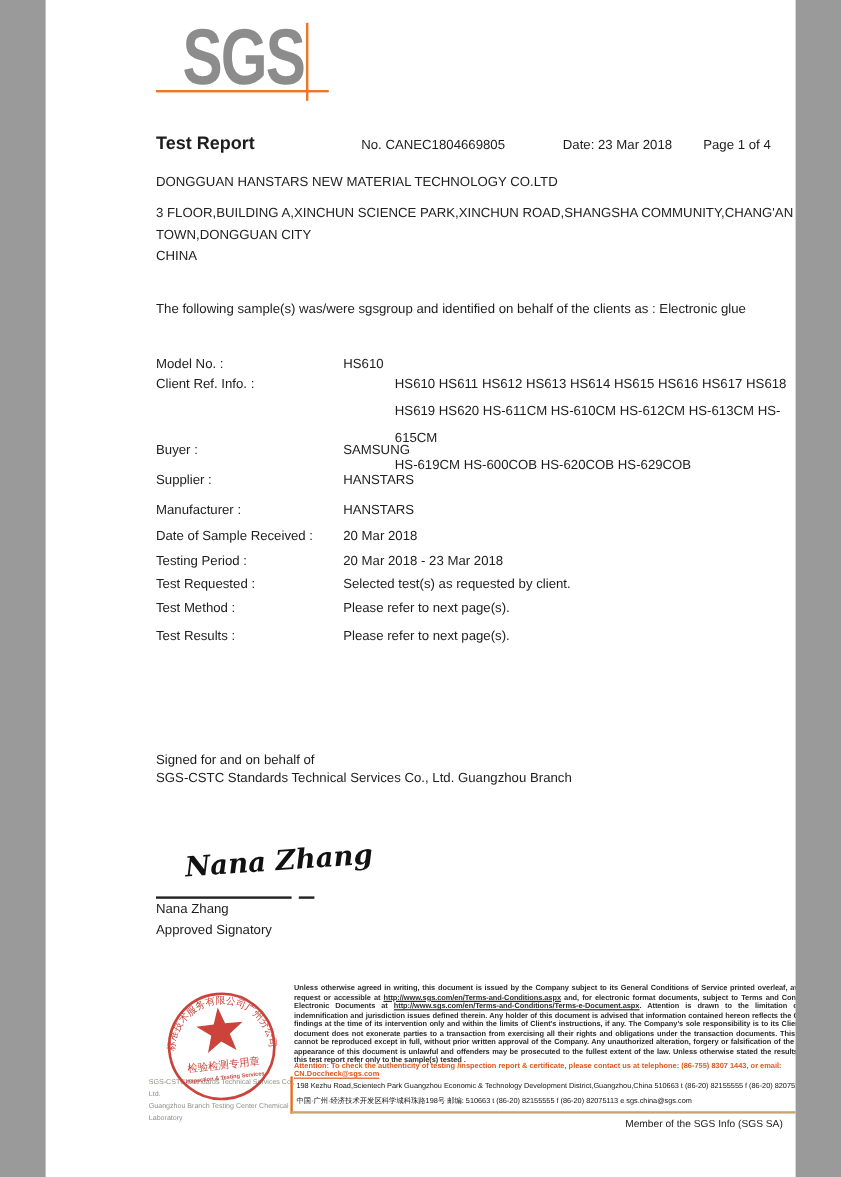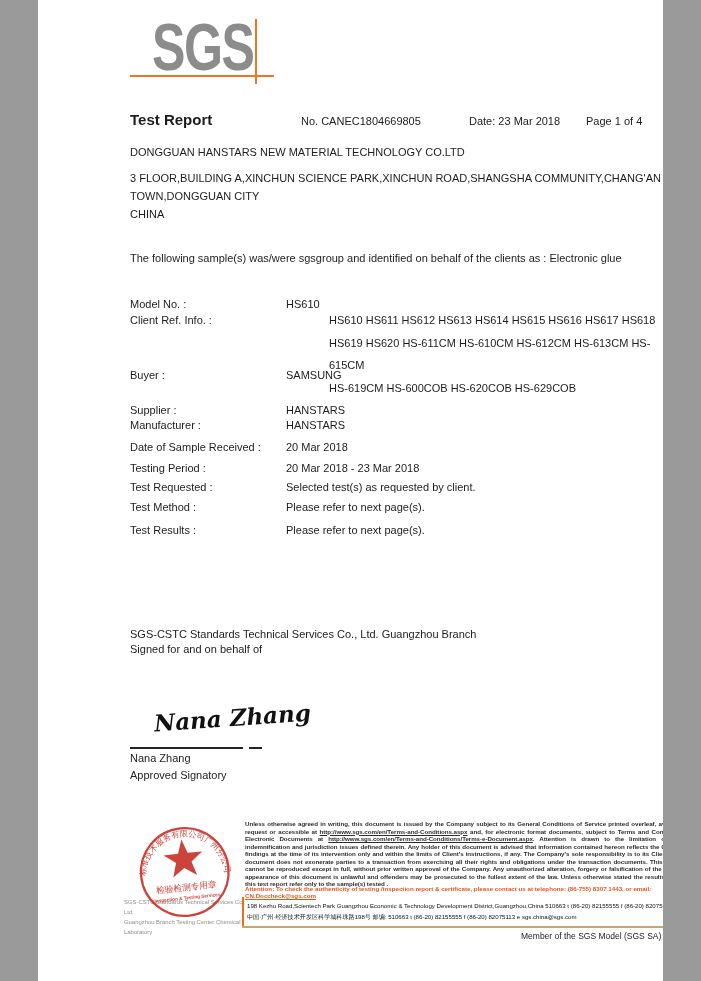--- a/index.html
+++ b/index.html
@@ -20,21 +20,21 @@
   .client-name { position:absolute; left:92px; top:146px; font-size:11px; }
   .client-addr { position:absolute; left:92px; top:169px; width:560px; font-size:11px; line-height:18px; white-space:pre-line; }
 
   .intro { position:absolute; left:92px; top:252px; font-size:11px; }
 
   .frow { position:absolute; left:92px; display:flex; font-size:11px; line-height:13px; }
   .frow .lbl { width:156px; flex:0 0 156px; }
   .frow .val { white-space:pre-line; }
   .r-job{top:275px}.r-model{top:298px}.r-ref{top:314px}
   .r-ref .val{line-height:22.5px; margin-top:-5px;margin-left:43px;}
-  .r-buyer{top:369px}.r-sup{top:404px}.r-man{top:419px}
+  .r-buyer{top:369px}.r-sup{top:394px}.r-man{top:419px}
   .r-rec{top:441px}.r-per{top:462px}.r-req{top:481px}.r-met{top:501px}.r-res{top:524px}
 
   .signed { position:absolute; left:92px; top:627px; font-size:11px; line-height:14.5px; }
 
   .sig-script { position:absolute; left:116px; top:704px; font-family:"DejaVu Serif",serif; font-style:italic; font-weight:bold; font-size:23px; transform:rotate(-4deg); color:#111; }
   .sig-line { position:absolute; left:92px; top:747px; width:113px; height:1.5px; background:#222; }
   .sig-dash { position:absolute; left:211px; top:747px; width:13px; height:1.5px; background:#222; }
   .sig-name { position:absolute; left:92px; top:752px; font-size:11px; }
   .sig-role { position:absolute; left:92px; top:769px; font-size:11px; }
 
@@ -109,22 +109,22 @@
   <div class="frow r-met">
     <span class="lbl">Test Method :</span>
     <span class="val">Please refer to next page(s).</span>
   </div>
   <div class="frow r-res">
     <span class="lbl">Test Results :</span>
     <span class="val">Please refer to next page(s).</span>
   </div>
 
   <div class="signed">
+    <div>Signed for and on behalf of</div>
     <div>SGS-CSTC Standards Technical Services Co., Ltd. Guangzhou Branch</div>
-    <div>Signed for and on behalf of</div>
   </div>
 
   <div class="sig-script">Nana Zhang</div>
   <div class="sig-line"></div>
   <div class="sig-dash"></div>
   <div class="sig-name">Nana Zhang</div>
   <div class="sig-role">Approved Signatory</div>
 
   <div class="lab-lines">
     <div>SGS-CSTC Standards Technical Services Co., Ltd.</div>
@@ -145,15 +145,15 @@
   </svg>
 
   <div class="disclaimer"><span>Unless otherwise agreed in writing, this document is issued by the Company subject to its General Conditions of Service printed overleaf, available on request or accessible at </span><span class="u">http://www.sgs.com/en/Terms-and-Conditions.aspx</span><span> and, for electronic format documents, subject to Terms and Conditions for Electronic Documents at </span><span class="u">http://www.sgs.com/en/Terms-and-Conditions/Terms-e-Document.aspx</span><span>. Attention is drawn to the limitation of liability, indemnification and jurisdiction issues defined therein. Any holder of this document is advised that information contained hereon reflects the Company's findings at the time of its intervention only and within the limits of Client's instructions, if any. The Company's sole responsibility is to its Client and this document does not exonerate parties to a transaction from exercising all their rights and obligations under the transaction documents. This document cannot be reproduced except in full, without prior written approval of the Company. Any unauthorized alteration, forgery or falsification of the content or appearance of this document is unlawful and offenders may be prosecuted to the fullest extent of the law. Unless otherwise stated the results shown in this test report refer only to the sample(s) tested .</span></div>
   <div class="attention"><span>Attention: To check the authenticity of testing /inspection report &amp; certificate, please contact us at telephone: (86-755) 8307 1443, or email: </span><span class="u">CN.Doccheck@sgs.com</span></div>
 
   <div class="foot-vbar"></div>
   <div class="addr1">198 Kezhu Road,Scientech Park Guangzhou Economic &amp; Technology Development District,Guangzhou,China 510663    t (86-20) 82155555    f (86-20) 82075113    www.sgsgroup.com.cn</div>
   <div class="addr2">中国·广州·经济技术开发区科学城科珠路198号      邮编: 510663    t (86-20) 82155555    f (86-20) 82075113    e sgs.china@sgs.com</div>
 
   <div class="foot-rule"></div>
-  <div class="member">Member of the SGS Model (SGS SA)</div>
+  <div class="member">Member of the SGS Info (SGS SA)</div>
 
 </div>
 
 </body></html>

